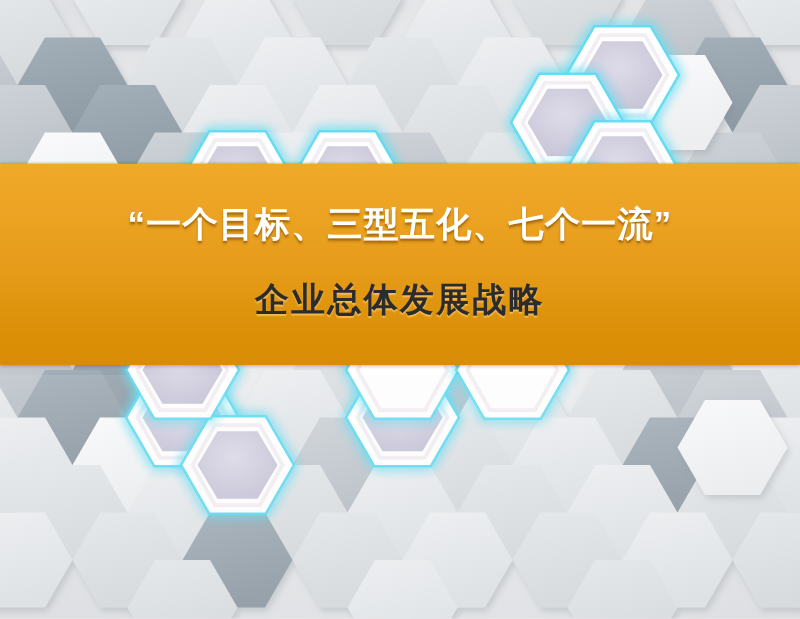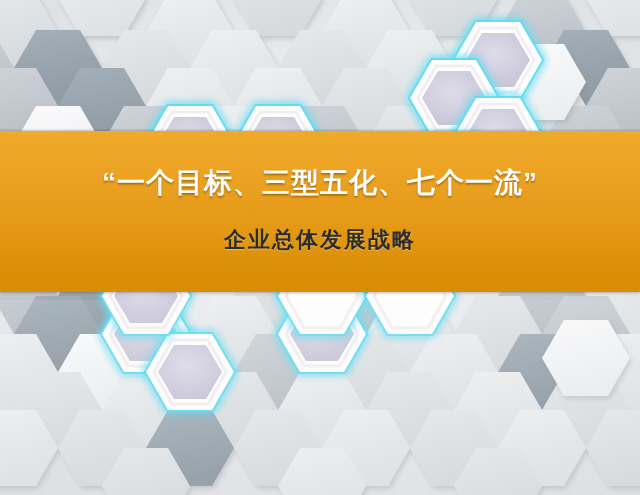--- a/index.html
+++ b/index.html
@@ -34,21 +34,21 @@
     letter-spacing:1px;
     line-height:1.06;
     white-space:nowrap;
     text-shadow:
       0 2px 2px rgba(120,70,0,.45),
       0 1px 0 rgba(150,90,0,.30);
     margin:0 0 4px 0;
   }
   #sub-title{
     color:#2c2c2c;
-    font-size:22px;
+    font-size:27px;
     font-weight:bold;
     letter-spacing:2px;
     white-space:nowrap;
     text-shadow:0 1px 1px rgba(255,220,150,.55);
     margin:24px 0 0 0;
   }
 </style>
 </head>
 <body>
 

